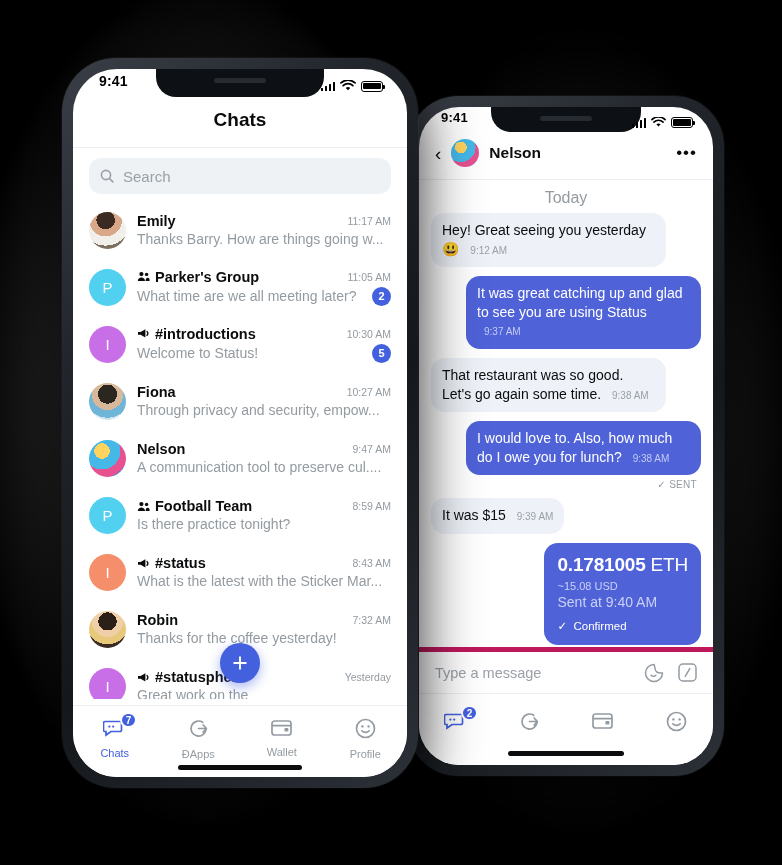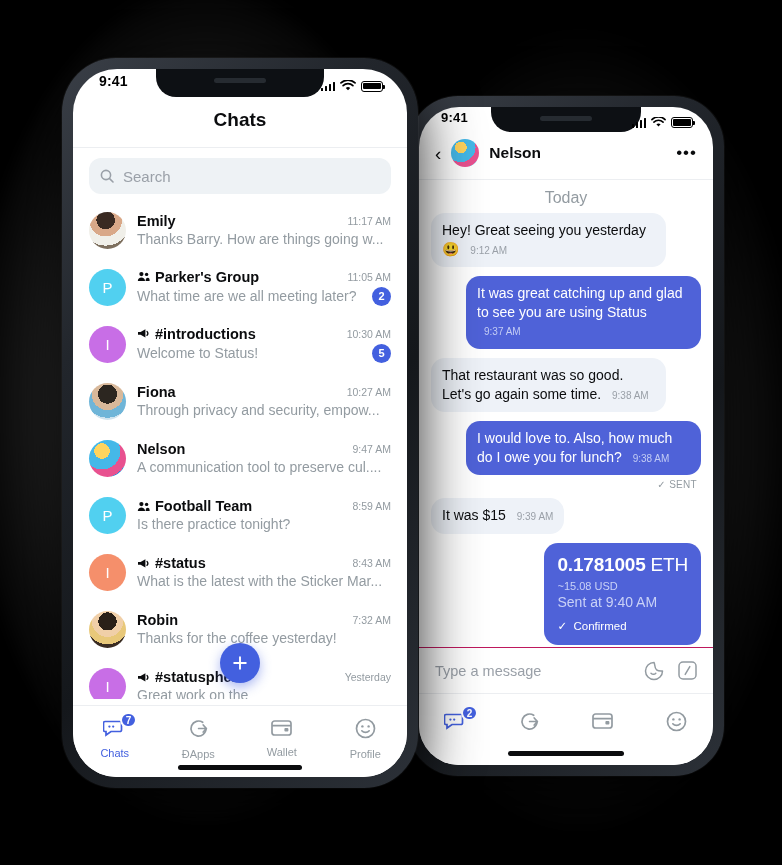--- a/index.html
+++ b/index.html
@@ -188,21 +188,21 @@
     padding: 11px 13px 12px; max-width: 172px;
   }
   .txamt { font-size: 19px; font-weight: bold; letter-spacing: -.2px; }
   .txamt .unit { font-weight: normal; }
   .txsub { font-size: 11px; color: #c9d1f7; margin-top: 4px; }
   .txsent { font-size: 14px; color: #c9d1f7; margin-top: 2px; }
   .txok { font-size: 11.5px; color: #fff; margin-top: 9px; }
 
   .composer {
     position: absolute; left: 0; right: 0; bottom: 72px; height: 46px;
-    border-top: 1px solid #be185d; display: flex; align-items: center;
+    border-top: 5px solid #be185d; display: flex; align-items: center;
     gap: 14px; padding: 0 16px; background: #fff;
   }
   .composer .ph { flex: 1; font-size: 14.5px; color: #9aa0a8; }
   .phone-right .tabbar { height: 72px; padding-top: 16px; }
   .phone-right .homebar { bottom: 9px; width: 116px; }
 
   svg { display: block; }
 </style>
 </head>
 <body>

